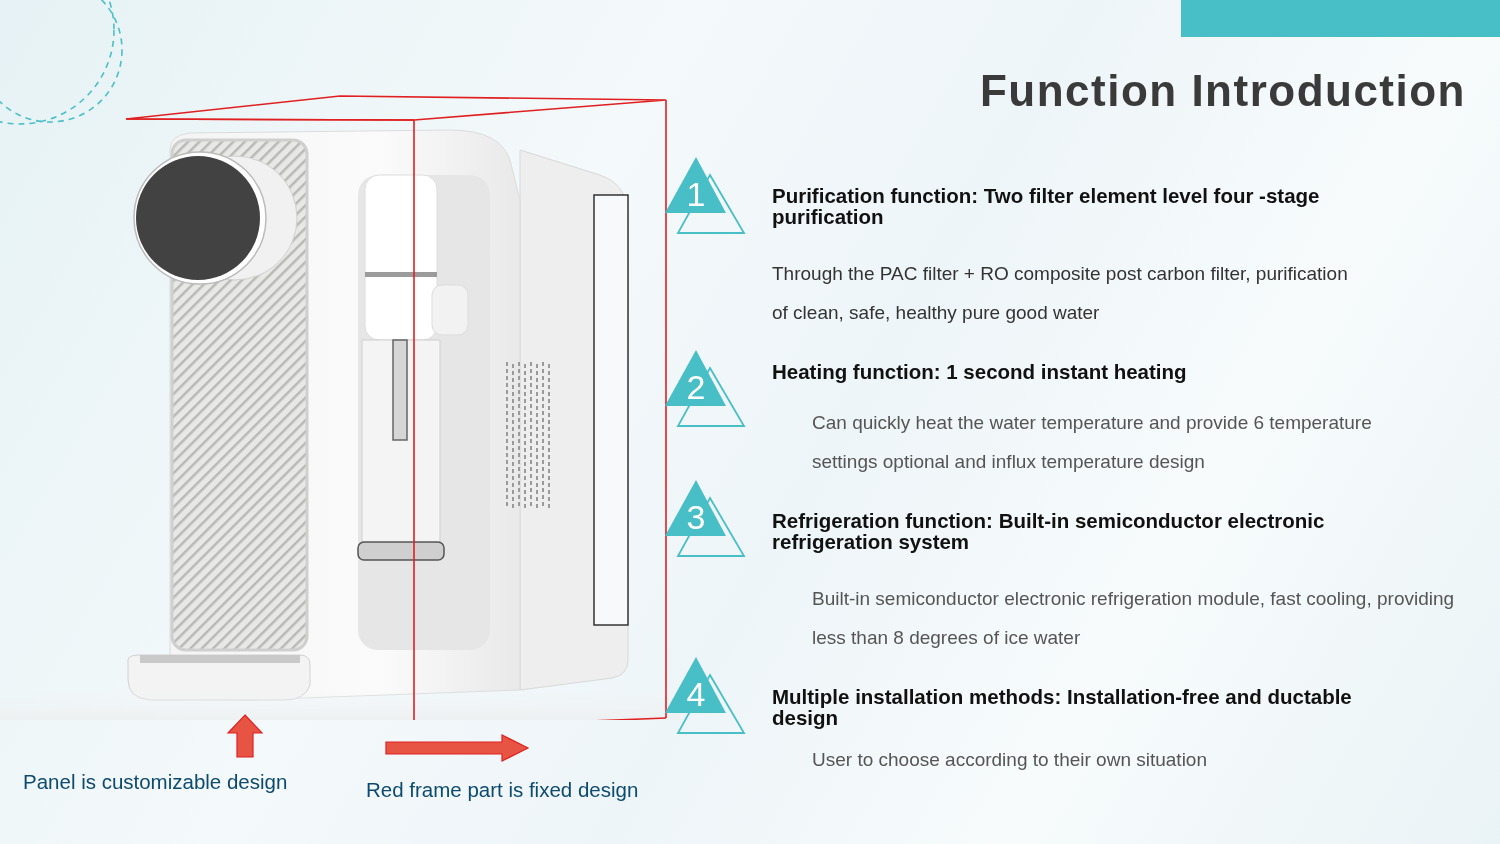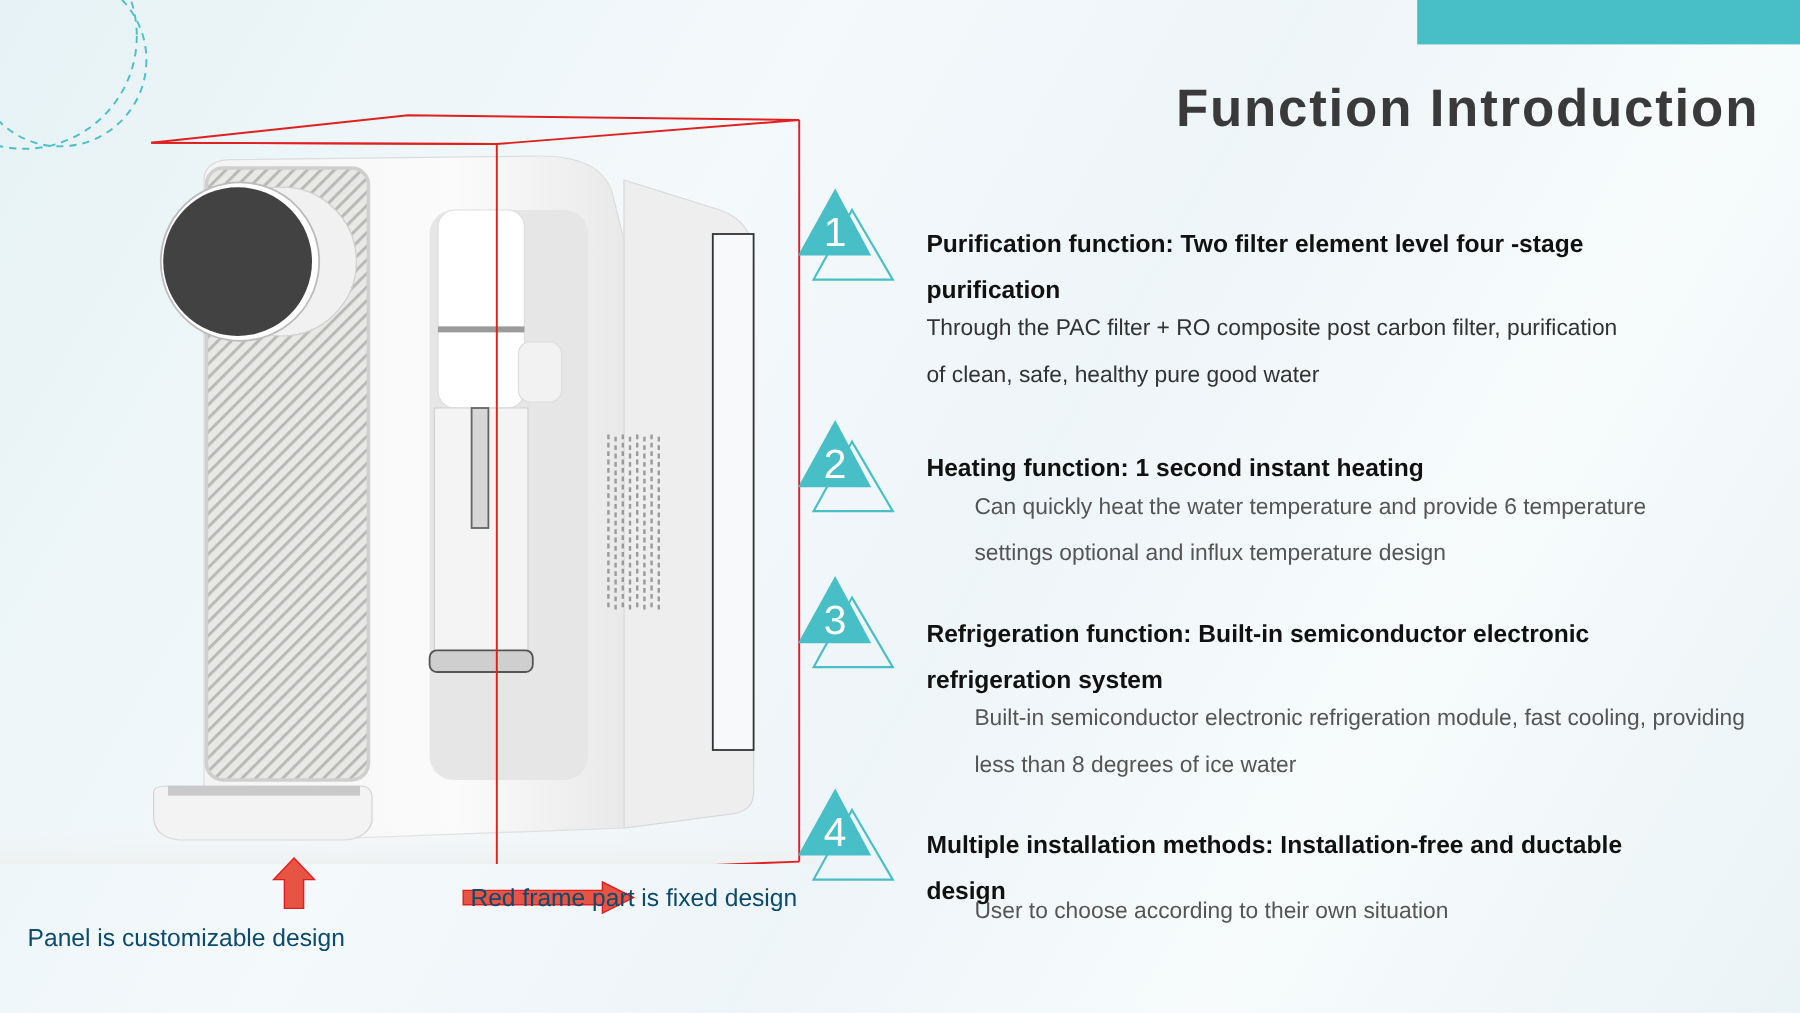--- a/index.html
+++ b/index.html
@@ -22,21 +22,21 @@
 
   .feature { position: absolute; left: 662px; width: 800px; }
   .badge { position: absolute; left: 0; top: 0; width: 84px; height: 80px; }
   .badge svg { width: 84px; height: 80px; }
   .badge-num {
     position: absolute; left: 21px; top: 20px; width: 26px; text-align: center;
     font-size: 34px; color: #ffffff; font-family: "Liberation Sans", sans-serif;
   }
   .feat-title {
     position: absolute; left: 110px; width: 640px;
-    font-size: 20.5px; font-weight: bold; color: #111; line-height: 38px;
+    font-size: 20.5px; font-weight: bold; color: #111; line-height: 21px;
   }
   .feat-desc {
     position: absolute; left: 110px; width: 680px;
     font-size: 19px; color: #333; line-height: 39px;
   }
   .feat-desc.muted { color: #555; margin-left: 40px; }
 
   .label {
     position: absolute; font-size: 20.5px; color: #0c4a6e;
   }
@@ -120,21 +120,21 @@
 </svg>
 
 <svg class="arrow" style="left:226px; top:713px; width:38px; height:46px;" viewBox="0 0 38 46">
   <path d="M19 2 L36 20 L27 20 L27 44 L11 44 L11 20 L2 20 Z" fill="#e85444" stroke="#e02020" stroke-width="1.2"></path>
 </svg>
 <svg class="arrow" style="left:384px; top:733px; width:146px; height:30px;" viewBox="0 0 146 30">
   <path d="M2 9 L118 9 L118 2 L144 15 L118 28 L118 21 L2 21 Z" fill="#e85444" stroke="#e02020" stroke-width="1.2"></path>
 </svg>
 
 <div class="label" style="left:23px; top:770px;">Panel is customizable design</div>
-<div class="label" style="left:366px; top:737px;margin-left:26px;">Red frame part is fixed design</div>
+<div class="label" style="left:366px; top:778px;">Red frame part is fixed design</div>
 
 <div class="feature" style="top:155px;">
   <div class="badge">
     <svg viewBox="0 0 84 80">
       <polygon points="48,20 82,78 16,78" fill="none" stroke="#48bec6" stroke-width="1.8"></polygon>
       <polygon points="34,2 64,58 3,58" fill="#48bec6"></polygon>
     </svg>
     <div class="badge-num">1</div>
   </div>
   <div class="feat-title" style="top:30px;">Purification function: Two filter element level four -stage purification</div>
@@ -142,21 +142,21 @@
 </div>
 
 <div class="feature" style="top:348px;">
   <div class="badge">
     <svg viewBox="0 0 84 80">
       <polygon points="48,20 82,78 16,78" fill="none" stroke="#48bec6" stroke-width="1.8"></polygon>
       <polygon points="34,2 64,58 3,58" fill="#48bec6"></polygon>
     </svg>
     <div class="badge-num">2</div>
   </div>
-  <div class="feat-title" style="top:24px;">Heating function: 1 second instant heating</div>
+  <div class="feat-title" style="top:13px;">Heating function: 1 second instant heating</div>
   <div class="feat-desc muted" style="top:55px; width:600px;">Can quickly heat the water temperature and provide 6 temperature settings optional and influx temperature design</div>
 </div>
 
 <div class="feature" style="top:478px;">
   <div class="badge">
     <svg viewBox="0 0 84 80">
       <polygon points="48,20 82,78 16,78" fill="none" stroke="#48bec6" stroke-width="1.8"></polygon>
       <polygon points="34,2 64,58 3,58" fill="#48bec6"></polygon>
     </svg>
     <div class="badge-num">3</div>

